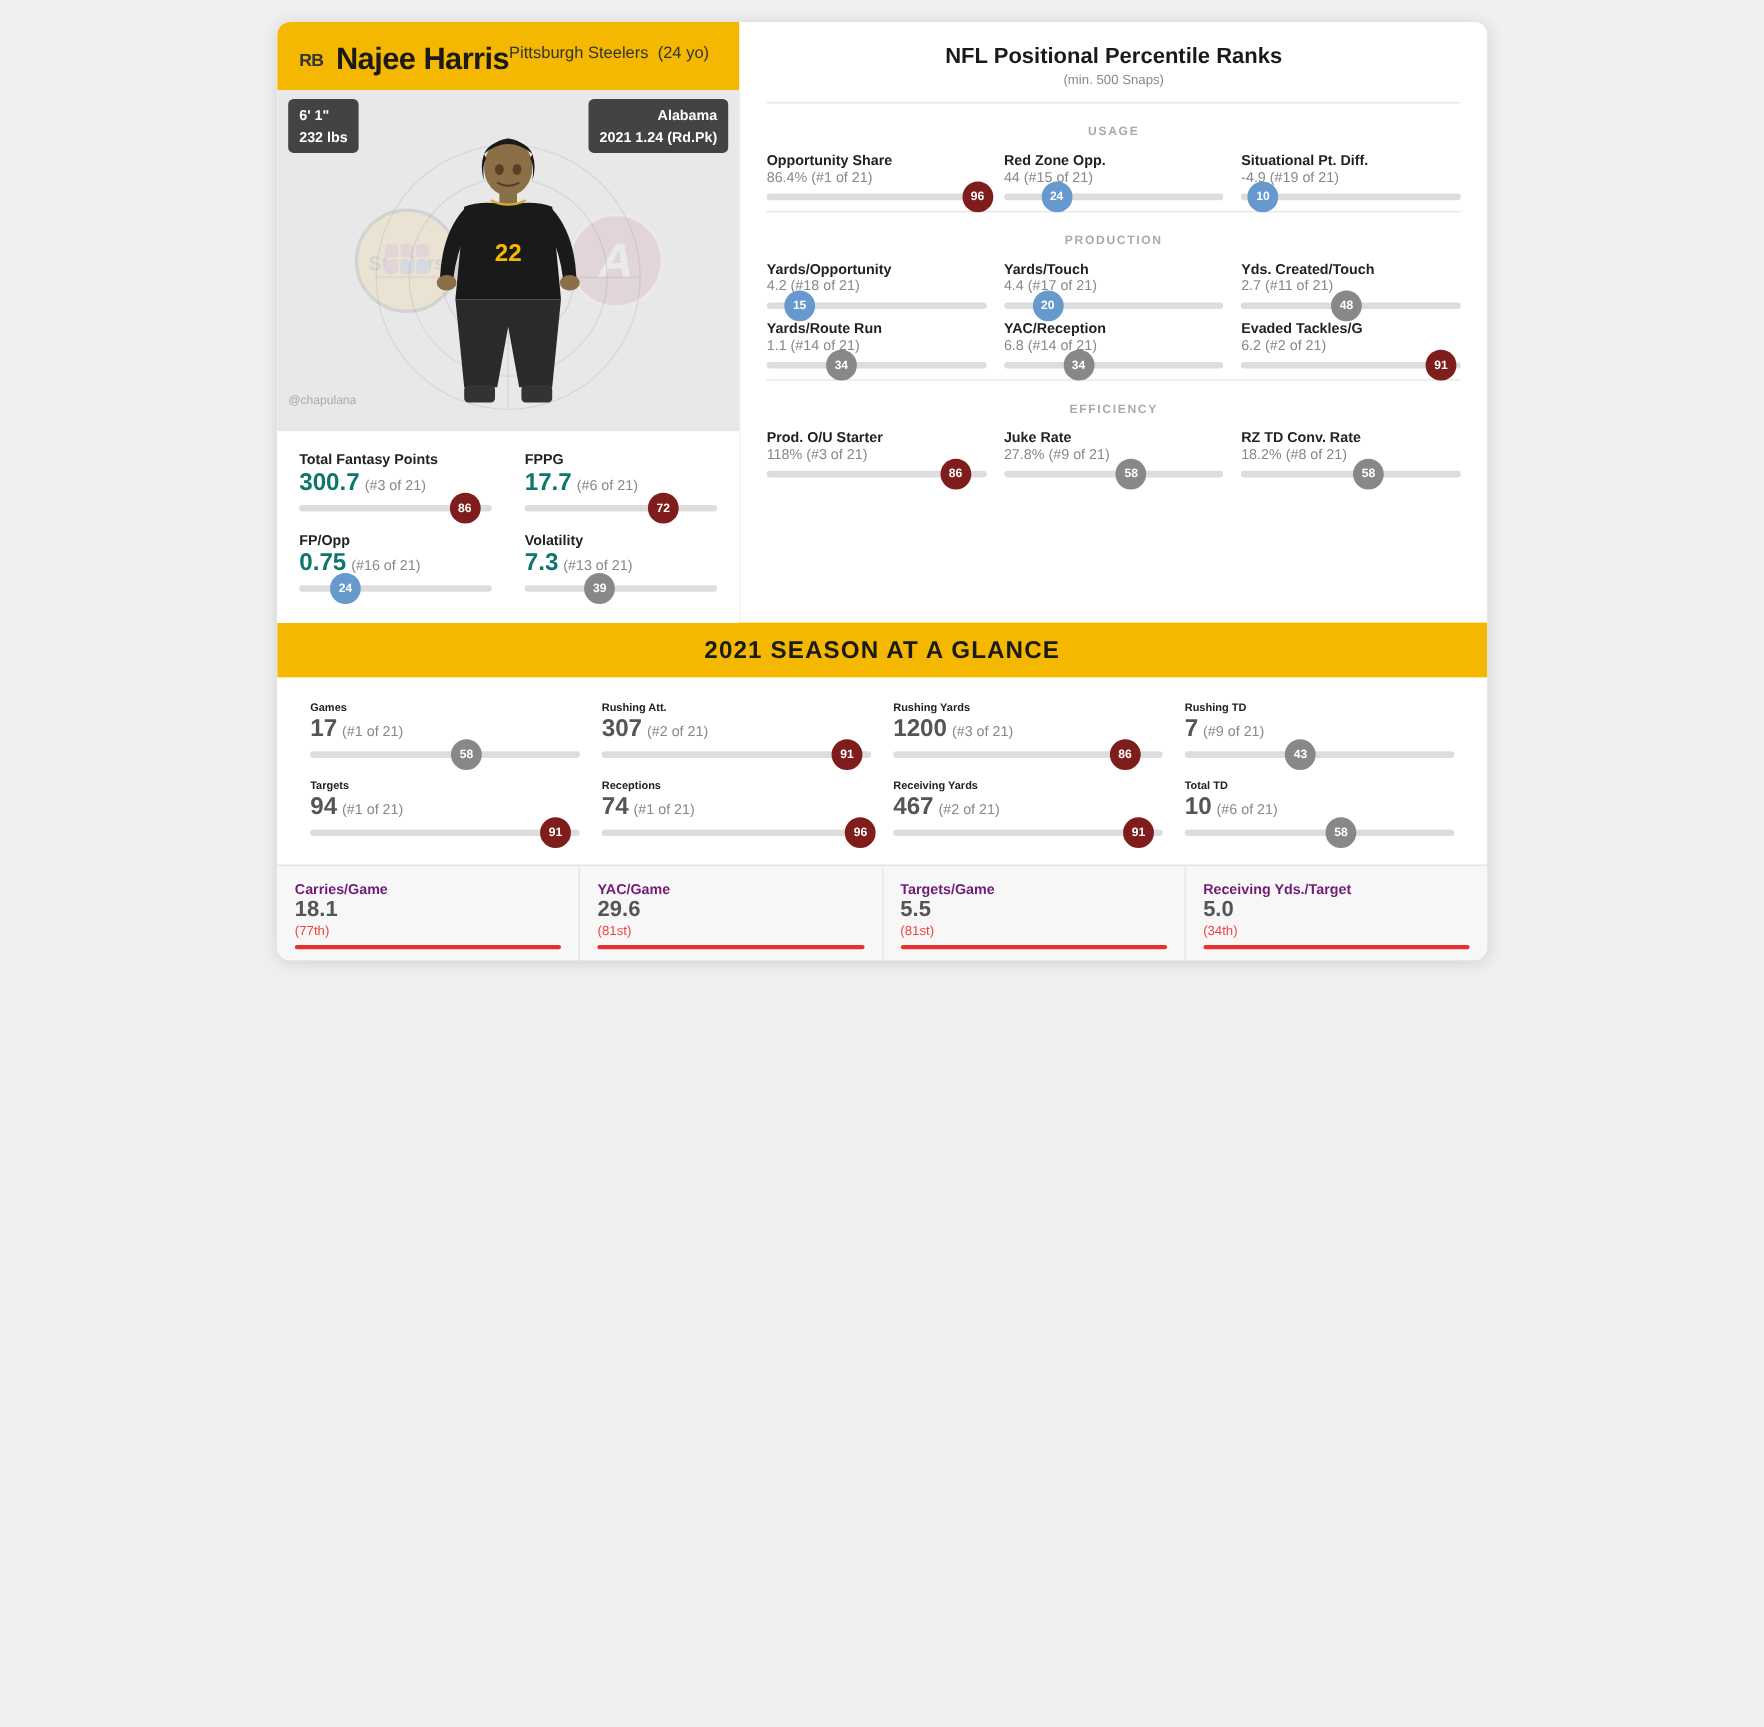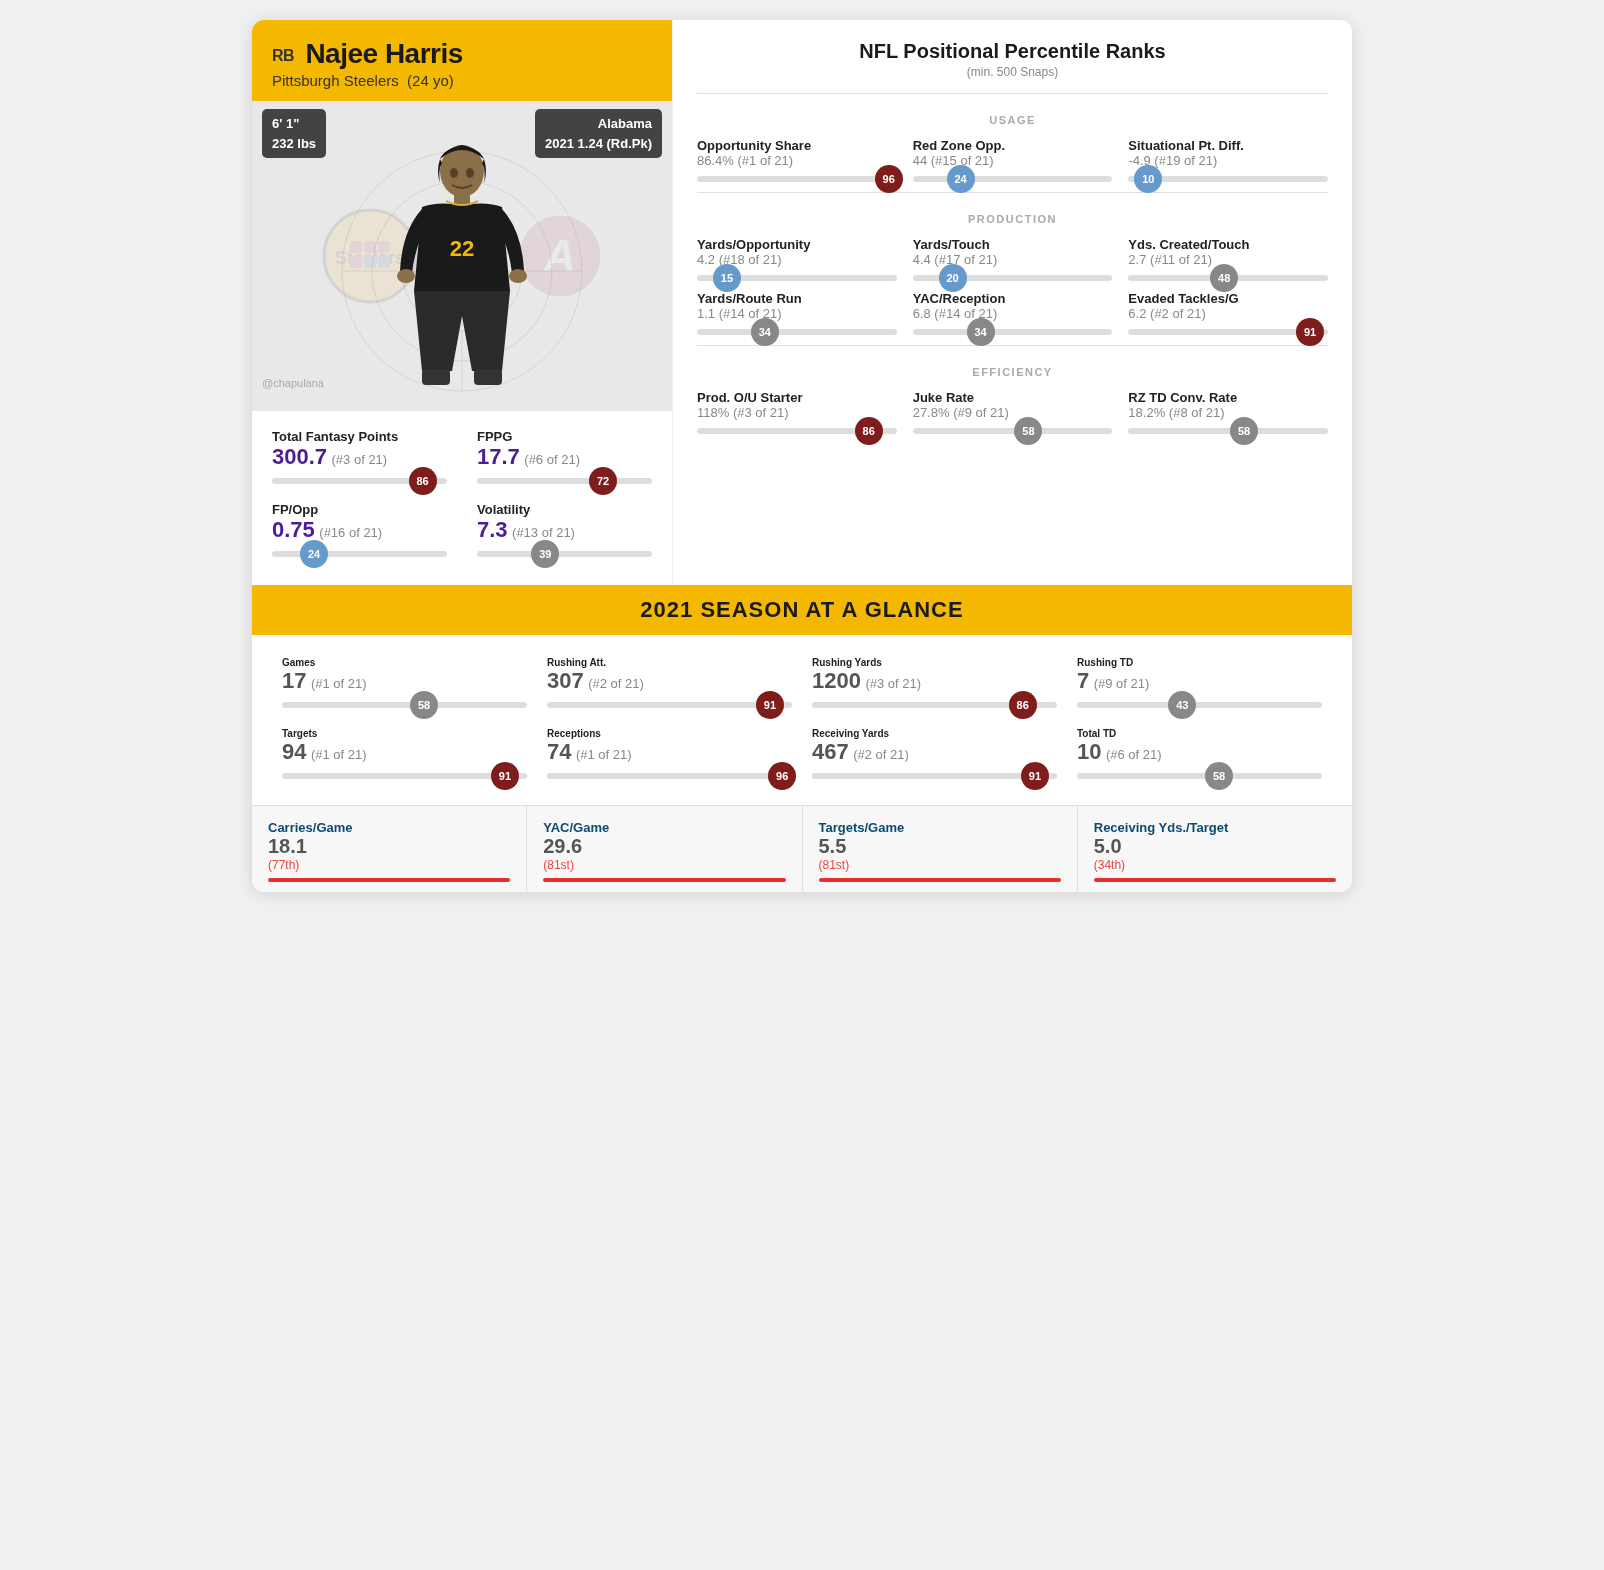--- a/index.html
+++ b/index.html
@@ -30,21 +30,21 @@
       width: 420px;
       min-width: 420px;
       background: #fff;
       display: flex;
       flex-direction: column;
     }
     .player-header {
       background: #f5b800;
       padding: 18px 20px 12px 20px;
       display: flex;
-      flex-direction: column;
+      flex-direction: row;
       align-items: flex-start;
     }
     .player-position-name {
       font-size: 28px;
       font-weight: 900;
       color: #1a1a1a;
       letter-spacing: -0.5px;
     }
     .player-position-name .pos {
       font-size: 16px;
@@ -126,21 +126,21 @@
       flex: 1;
     }
     .stat-label {
       font-size: 13px;
       font-weight: 700;
       color: #222;
     }
     .stat-value {
       font-size: 22px;
       font-weight: 900;
-      color: #4c1d95;
+      color: #0f766e;
     }
     .stat-rank {
       font-size: 13px;
       color: #888;
       font-weight: 400;
     }
     .percentile-bar {
       position: relative;
       height: 6px;
       background: #ddd;
@@ -273,21 +273,21 @@
       padding: 14px 16px 10px 16px;
       border-right: 1px solid #e0e0e0;
       display: flex;
       flex-direction: column;
       align-items: flex-start;
     }
     .bottom-stat:last-child { border-right: none; }
     .bottom-stat-label {
       font-size: 13px;
       font-weight: 700;
-      color: #0c4a6e;
+      color: #701a75;
     }
     .bottom-stat-value {
       font-size: 20px;
       font-weight: 900;
       color: #555;
     }
     .bottom-stat-rank {
       font-size: 12px;
       color: #ef4444;
     }

